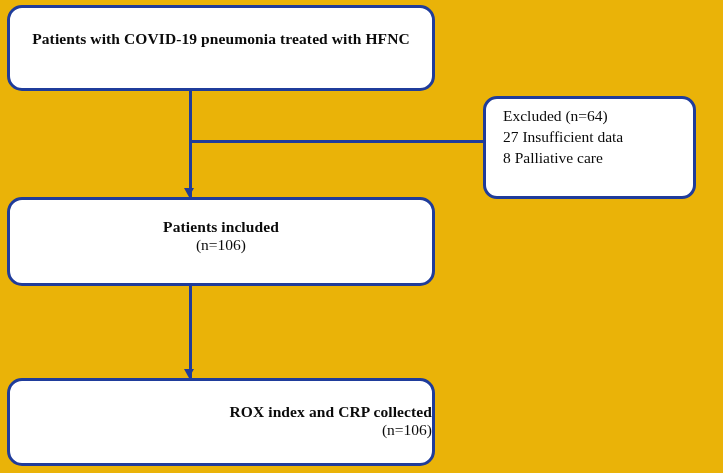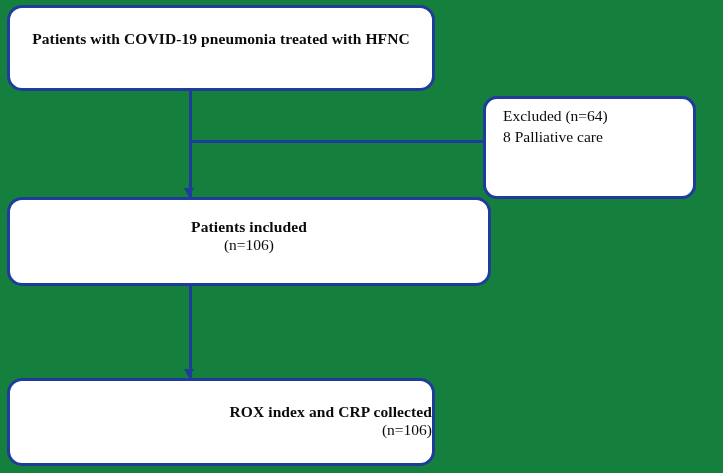--- a/index.html
+++ b/index.html
@@ -4,21 +4,21 @@
 <style>
   html, body {
     margin: 0;
     padding: 0;
     background: #ffffff;
   }
   #canvas {
     position: relative;
     width: 723px;
     height: 473px;
-    background: #15803d;
+    background: #eab308;
     overflow: hidden;
     font-family: "Liberation Serif", "DejaVu Serif", serif;
   }
 
   
   .node {
     position: absolute;
     box-sizing: border-box;
     border: 3px solid #1f3c9b;
     border-radius: 15px;
@@ -65,21 +65,21 @@
     text-align: left;
     font-size: 15.5px;
     font-weight: normal;
     line-height: 1.34;
     white-space: nowrap;
   }
 
   
   #box-included {
     left: 7px; top: 197px;
-    width: 484px; height: 89px;
+    width: 428px; height: 89px;
   }
   #box-included .txt { top: 18px; }
 
   
   #box-collected {
     left: 7px; top: 378px;
     width: 428px; height: 88px;
   }
   #box-collected .txt { top: 22px; text-align: right; }
 
@@ -126,20 +126,21 @@
   </div>
 
   <div class="vline" id="conn1-v"></div>
   <div class="arrowhead" id="conn1-head"></div>
 
   <div class="hline" id="conn-branch-h"></div>
 
   <div class="node" id="box-excluded">
     <div class="txt-left">
       <div>Excluded (n=64)</div>
+      <div>27 Insufficient data</div>
       <div>8 Palliative care</div>
     </div>
   </div>
 
   <div class="node" id="box-included">
     <div class="txt">
       <div class="line-bold">Patients included</div>
       <div class="line-plain">(n=106)</div>
     </div>
   </div>

